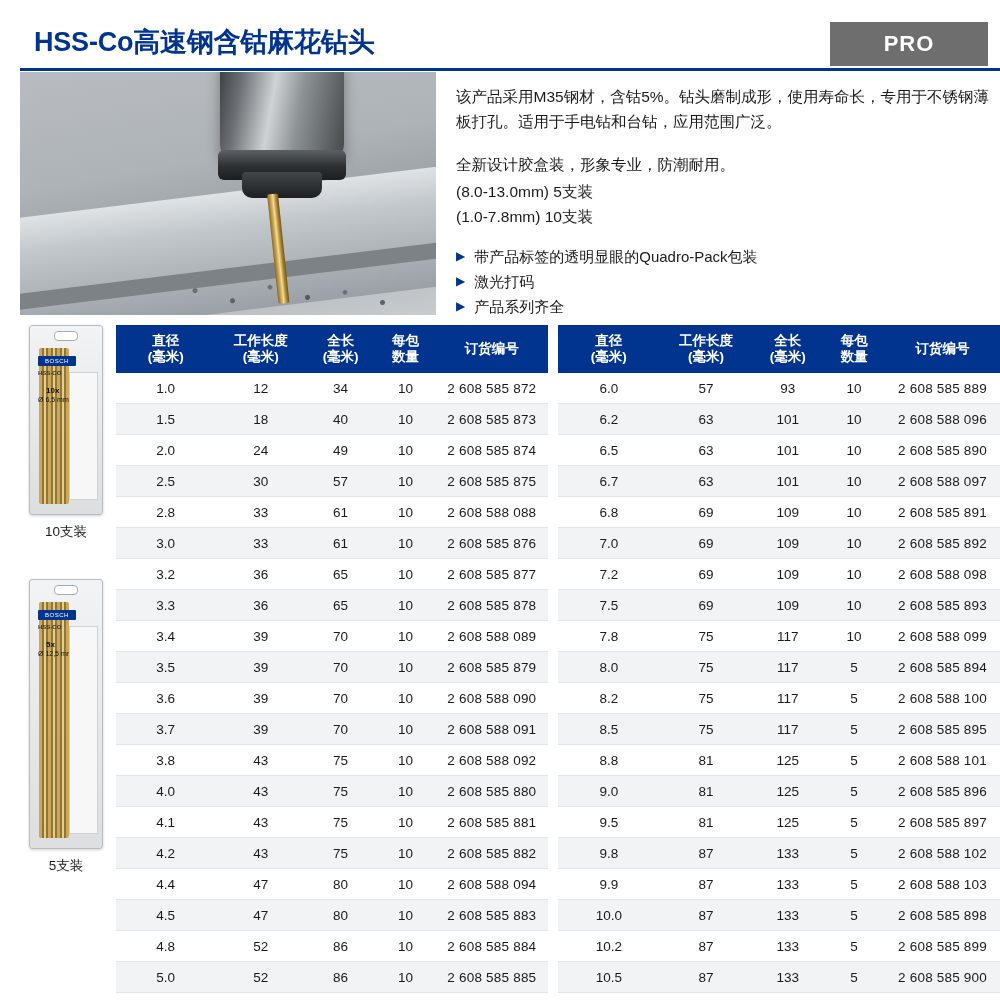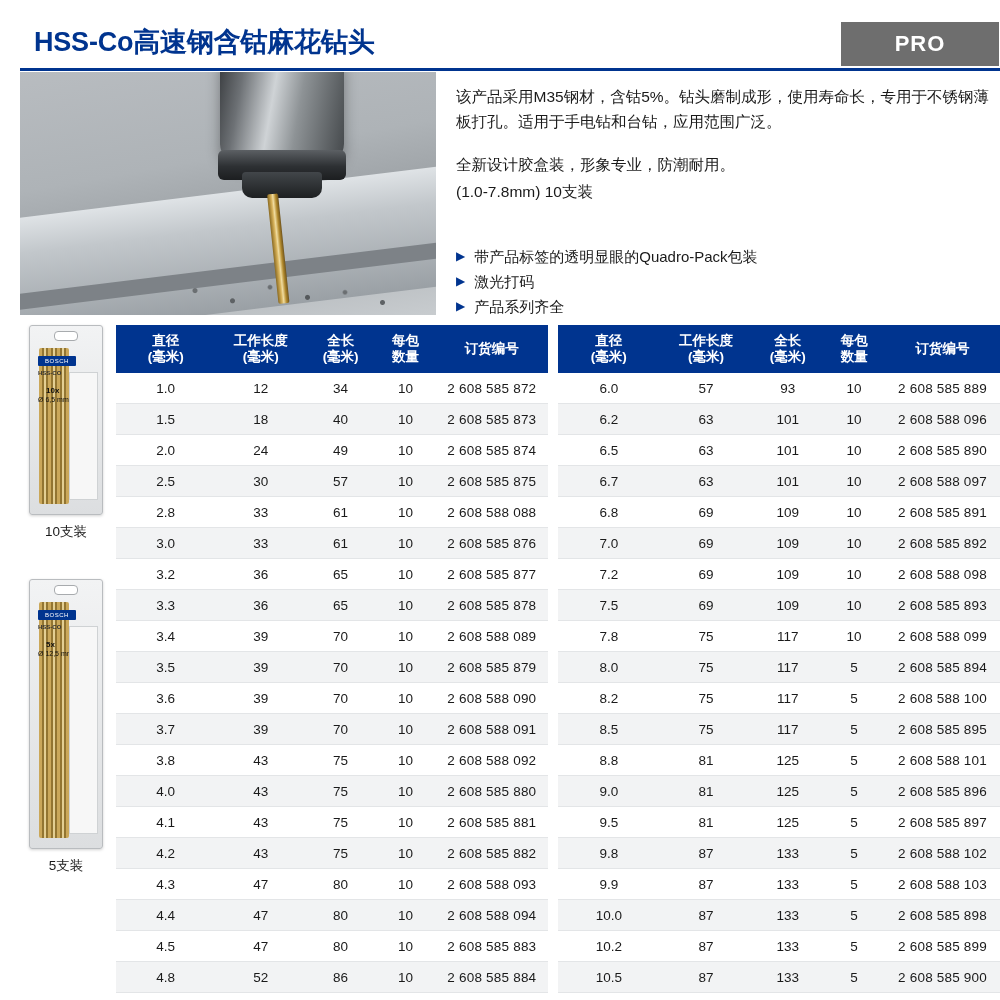--- a/index.html
+++ b/index.html
@@ -19,21 +19,21 @@
   
   .header{
     position:absolute;left:10px;top:22px;width:980px;height:46px;
   }
   .title{
     position:absolute;left:14px;top:2px;
     font-size:27px;font-weight:bold;color:#00348f;
     letter-spacing:-0.2px;white-space:nowrap;
   }
   .pro-badge{
-    position:absolute;right:1px;top:0;width:158px;height:44px;
+    position:absolute;right:12px;top:0;width:158px;height:44px;
     background:#6e6e6e;color:#fff;
     display:flex;align-items:center;justify-content:center;
     font-size:22px;font-weight:bold;letter-spacing:1px;
   }
   .blue-rule{
     position:absolute;left:10px;top:68px;width:980px;height:3px;background:#00348f;
   }
   
   .hero{
     position:absolute;left:10px;top:72px;width:416px;height:243px;
@@ -185,20 +185,21 @@
     <div class="chuck"></div>
     <div class="chuck-ring"></div>
     <div class="collar"></div>
     <div class="drill-bit"></div>
     <div class="shavings"></div>
   </div>
 
   <div class="desc">
     <p>该产品采用M35钢材，含钴5%。钻头磨制成形，使用寿命长，专用于不锈钢薄板打孔。适用于手电钻和台钻，应用范围广泛。</p>
     <p class="para2">全新设计胶盒装，形象专业，防潮耐用。</p>
+    <p>(8.0-13.0mm) 5支装</p>
     <p>(1.0-7.8mm) 10支装</p>
   </div>
 
   <div class="bullets">
     <div class="bullet">
       <span class="arrow">▶</span>
       <span>带产品标签的透明显眼的Quadro-Pack包装</span>
     </div>
     <div class="bullet">
       <span class="arrow">▶</span>
@@ -367,27 +368,20 @@
           <td class="c5 order">2 608 585 881</td>
         </tr>
         <tr>
           <td class="c1">4.2</td>
           <td class="c2">43</td>
           <td class="c3">75</td>
           <td class="c4">10</td>
           <td class="c5 order">2 608 585 882</td>
         </tr>
         <tr>
-          <td class="c1">4.3</td>
-          <td class="c2">47</td>
-          <td class="c3">80</td>
-          <td class="c4">10</td>
-          <td class="c5 order">2 608 588 093</td>
-        </tr>
-        <tr>
           <td class="c1">4.4</td>
           <td class="c2">47</td>
           <td class="c3">80</td>
           <td class="c4">10</td>
           <td class="c5 order">2 608 588 094</td>
         </tr>
         <tr>
           <td class="c1">4.5</td>
           <td class="c2">47</td>
           <td class="c3">80</td>

